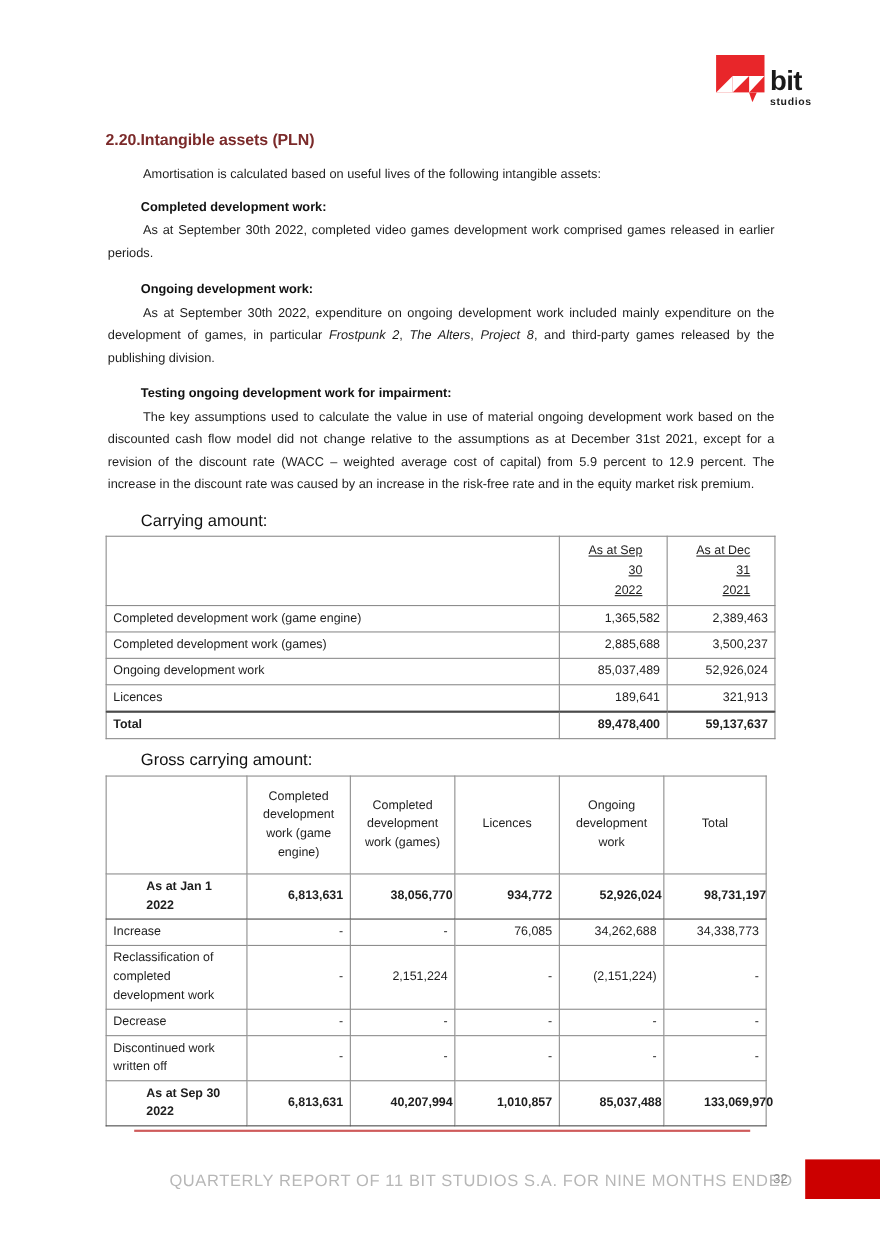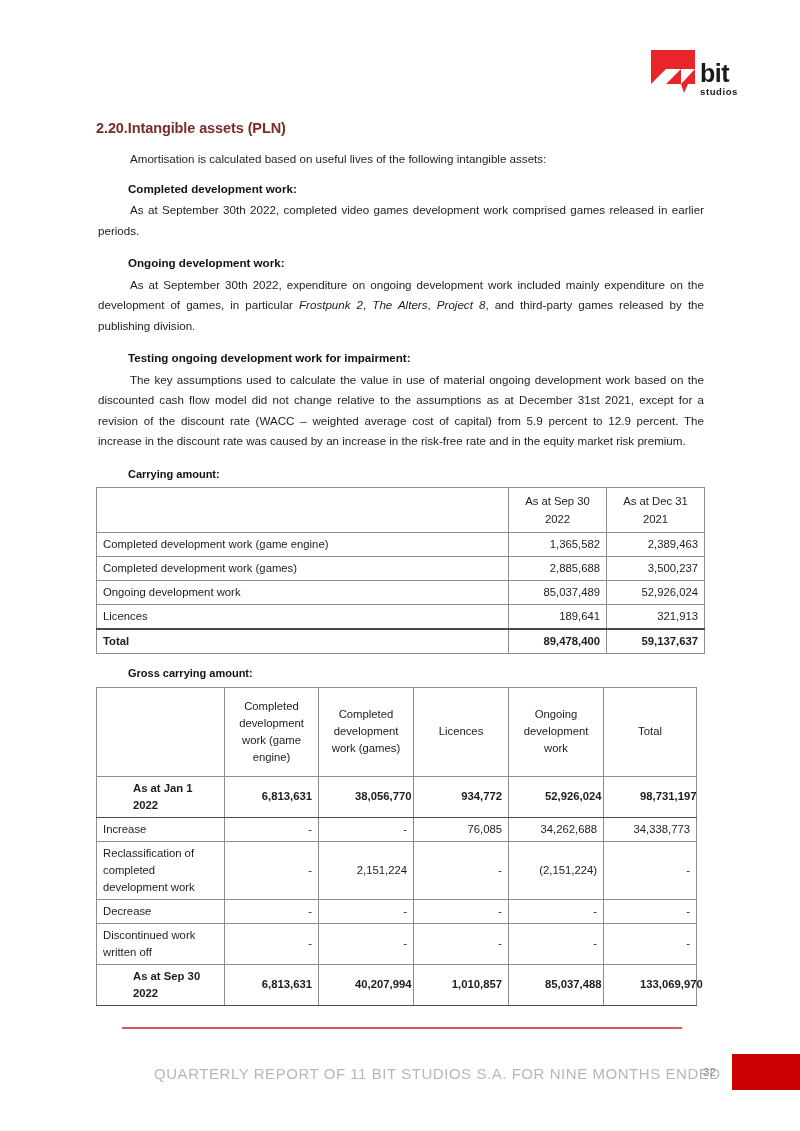--- a/index.html
+++ b/index.html
@@ -53,23 +53,23 @@
   p.para.last { margin-bottom: 12px; }
   p.subhead {
     font-size: 11.6px;
     line-height: 20.5px;
     font-weight: bold;
     margin: 9px 0 1px 0;
     text-indent: 32px;
     color: #111;
   }
   p.tablecap {
-    font-size: 11px;
+    font-size: 15px;
     line-height: 20.5px;
-    font-weight: bold;
+    font-weight: normal;
     margin: 9px 0 3px 0;
     text-indent: 32px;
     color: #111;
   }
   em.title { font-style: italic; }
 
   
   table {
     border-collapse: collapse;
     width: 600px;
@@ -80,23 +80,24 @@
   table td, table th {
     border: 1px solid #8d8d8d;
     padding: 3px 6px;
     vertical-align: middle;
     font-weight: normal;
     line-height: 17px;
   }
   .t1 td.label { text-align: left; }
   .t1 td.num   { text-align: right; }
   .t1 th.hd {
-    text-align: center;
+    text-align: right;
     line-height: 18px;
-    padding: 4px 0;
+    padding: 4px 22px;
+    text-decoration: underline;
   }
   .t1 tr.total td {
     font-weight: bold;
     border-top: 2px solid #4a4a4a;
   }
   .t1 tr.total td.label { font-weight: bold; }
 
   .t2 th.hd {
     text-align: center;
     line-height: 17px;

